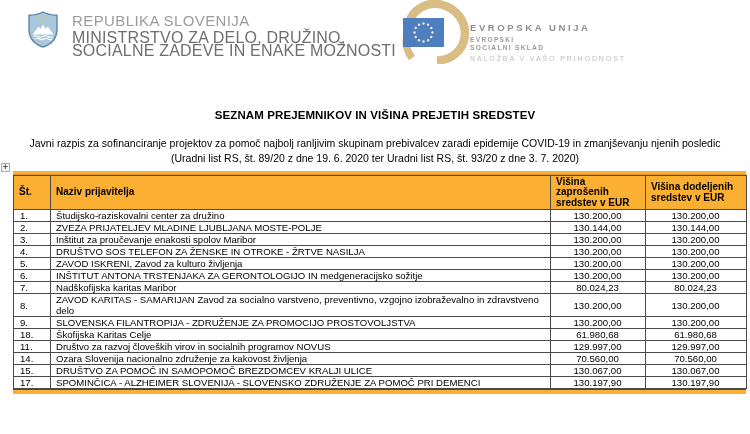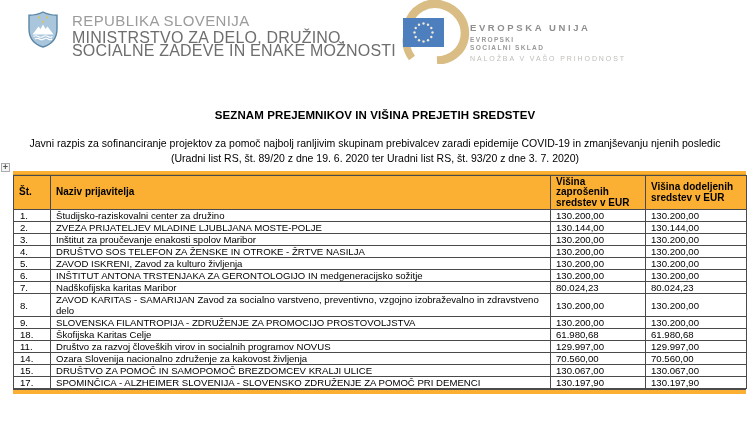--- a/index.html
+++ b/index.html
@@ -40,21 +40,21 @@
   .bottom-strip { height:5px; background:#fbb034; border-top:1px solid #4a4a4a; }
 
   table { width:100%; border-collapse:collapse; table-layout:fixed; }
   th, td { border:1px solid #4a4a4a; overflow:hidden; }
   thead th {
     background:#fbb034; font-size:10px; font-weight:bold; text-align:left;
     vertical-align:middle; padding:1px 5px; line-height:10.4px; height:28px;
   }
   tbody td { font-size:9.6px; padding:0 5px; height:11.5px; line-height:11px; vertical-align:middle; }
   td.cell-num-id { padding-left:6px; }
-  td.cell-amount { text-align:left; padding-right:6px; }
+  td.cell-amount { text-align:center; padding-right:6px; }
   .col-st  { width:37px; }
   .col-name{ width:500px; }
   .col-req { width:95px; }
   .col-gr  { width:101px; }
 </style>
 </head>
 <body>
 
 <div class="gov-block">
   <svg class="coat-svg" viewBox="0 0 30 38">

